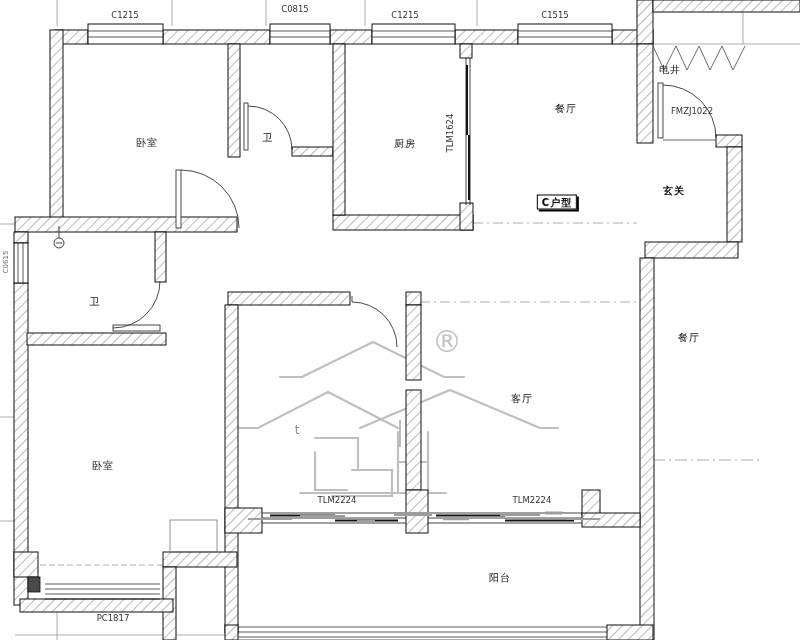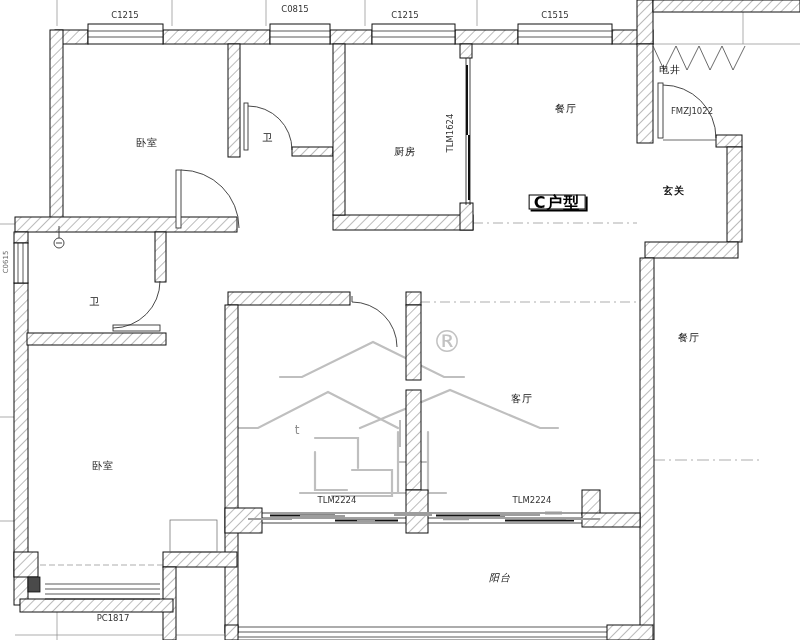--- a/index.html
+++ b/index.html
@@ -4,21 +4,21 @@
 <style>
   html,body{margin:0;padding:0;background:#fff;}
   .stage{position:relative;width:800px;height:640px;background:#fff;overflow:hidden;
          font-family:"DejaVu Sans","Liberation Sans",sans-serif;padding-left:14px;}
   .stage svg{position:absolute;left:0;top:0;}
   .lbl{position:absolute;transform:translate(-50%,-50%);white-space:nowrap;
        color:#111;font-size:10px;letter-spacing:1px;}
   .code{font-size:8.5px;color:#333;letter-spacing:0;}
   .vert{transform:translate(-50%,-50%) rotate(-90deg);}
   .tiny{font-size:7px;color:#666;letter-spacing:0;}
-  .badge{position:absolute;transform:translate(-50%,-50%);font-size:16px;font-weight:bold;
+  .badge{position:absolute;transform:translate(-50%,-50%);font-size:10px;font-weight:bold;
          color:#000;background:#fff;border:1.5px solid #000;box-shadow:2px 2px 0 #000;
          padding:0 4px;line-height:13px;letter-spacing:1px;}
   .wm{position:absolute;transform:translate(-50%,-50%);color:#c2c2c2;}
   .reg{font-size:30px;font-weight:400;}
   .tk{font-size:12px;color:#8f8f8f;}
 </style>
 </head>
 <body>
 
 <div class="stage">
@@ -196,27 +196,27 @@
 <div class="lbl code" style="left:113px;top:618px;">PC1817</div>
 
 <div class="lbl code" style="left:692px;top:111px;">FMZJ1022</div>
 <div class="lbl code vert" style="left:450px;top:133px;">TLM1624</div>
 <div class="lbl code" style="left:337px;top:500px;">TLM2224</div>
 <div class="lbl code" style="left:532px;top:500px;">TLM2224</div>
 
 <div class="lbl" style="left:670px;top:26px;margin-top:44px;">电井</div>
 <div class="lbl" style="left:147px;top:143px;">卧室</div>
 <div class="lbl" style="left:268px;top:138px;">卫</div>
-<div class="lbl" style="left:405px;top:152px;">厨房</div>
+<div class="lbl" style="left:405px;top:144px;">厨房</div>
 <div class="lbl" style="left:566px;top:109px;">餐厅</div>
 <div class="lbl" style="left:674px;top:191px;font-weight:bold;">玄关</div>
 <div class="lbl" style="left:95px;top:302px;">卫</div>
 <div class="lbl" style="left:103px;top:466px;">卧室</div>
 <div class="lbl" style="left:522px;top:399px;">客厅</div>
 <div class="lbl" style="left:689px;top:338px;">餐厅</div>
-<div class="lbl" style="left:500px;top:578px;font-style:italic;">阳台</div>
+<div class="lbl" style="left:500px;top:578px;">阳台</div>
 
 <div class="badge" style="left:557px;top:202px;">C户型</div>
 
 <div class="wm reg" style="left:447px;top:341px;">®</div>
 <div class="wm tk" style="left:297px;top:430px;">t</div>
 
 </div>
 
 </body></html>

